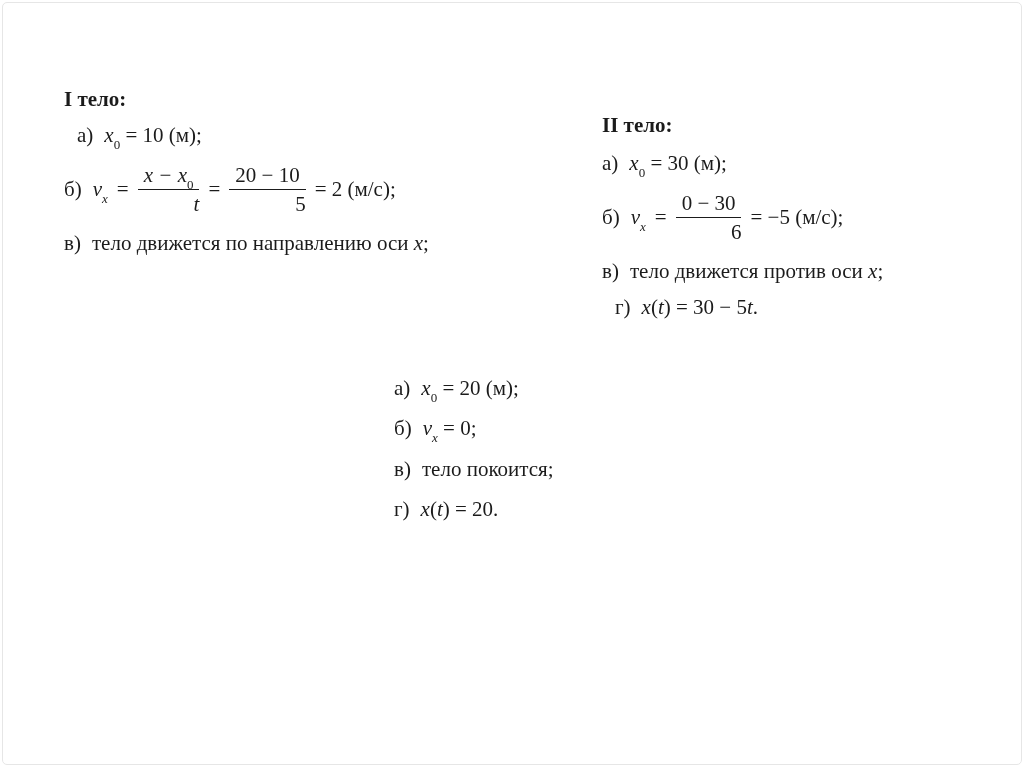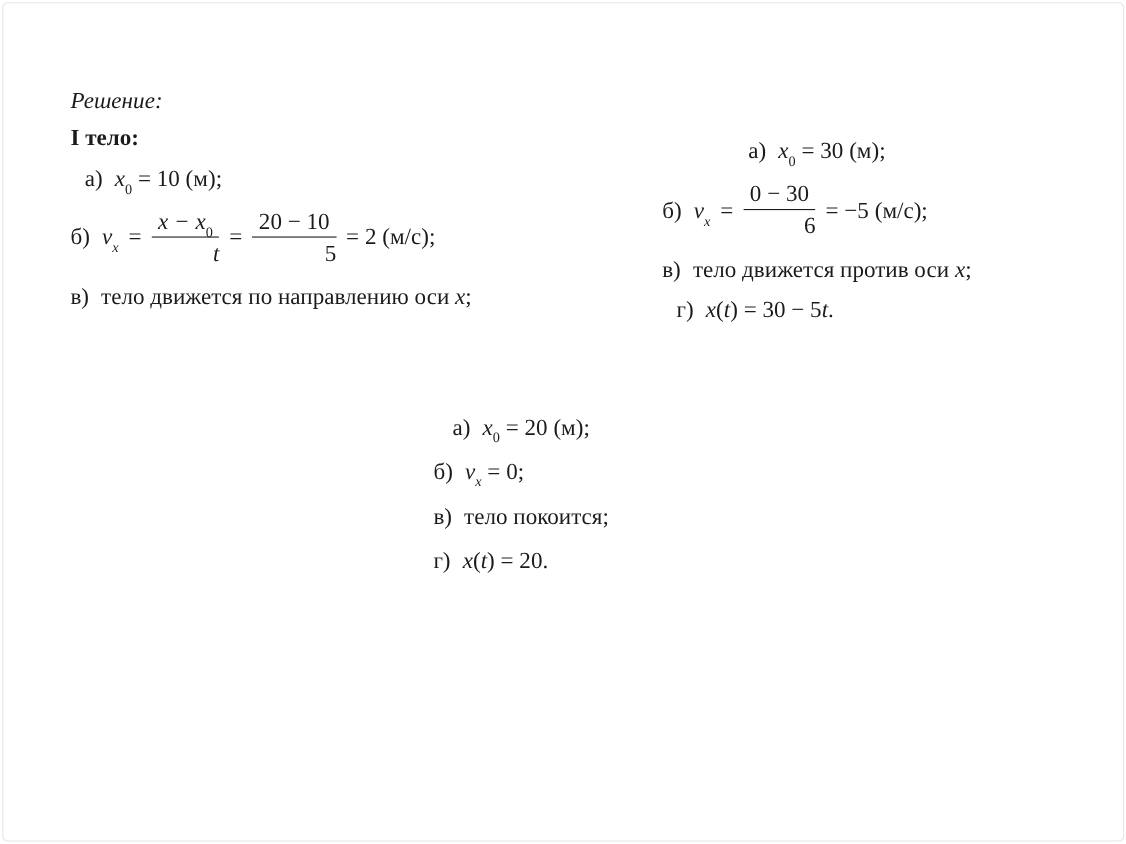--- a/index.html
+++ b/index.html
@@ -29,21 +29,21 @@
   }
   .col1 { left: 64px;  top: 78px;  }
   .col2 { left: 602px; top: 112px; }
   .col3 { left: 394px; top: 363px; }
 
   .title   { font-style: italic; }
   .heading { font-weight: bold; }
 
   .mt8  { margin-top: 8px; }
   .mt10 { margin-top: 10px; margin-left: 13px; }
-  .mt12 { margin-top: 12px; text-align: center; }
+  .mt12 { margin-top: 12px; }
   .mt14 { margin-top: 14px; }
 
   .lbl { margin-right: 11px; }
   .it  { font-style: italic; }
 
   sub.sb {
     font-size: 13px;
     line-height: 0;
     position: relative;
     top: 2px;
@@ -73,21 +73,20 @@
     line-height: 1.15;
   }
 </style>
 </head>
 <body>
 
 <div class="slide">
   <div class="frame"></div>
 
   <div class="col col1">
-    <div class="title">Решение:</div>
     <div class="heading mt8">I тело:</div>
 
     <div class="line mt10"><span class="lbl">а)</span><span class="it">x</span><sub class="sb">0</sub><span> = 10 (м);</span></div>
 
     <div class="line frac-line mt14">
       <span class="lbl">б)</span>
       <span><span class="it">v</span><sub class="sb it">x</sub></span>
       <span>=</span>
       <span class="frac">
           <span class="num it"><span>x − x</span><sub class="sb" style="font-style:normal">0</sub></span>
@@ -99,20 +98,21 @@
           <span class="den">5</span>
         </span>
       <span>= 2 (м/с);</span>
     </div>
 
     <div class="line mt14"><span class="lbl">в)</span><span>тело движется по направлению оси </span><span class="it">x</span><span>;</span></div>
 
   </div>
 
   <div class="col col2">
+    <div class="heading">II тело:</div>
 
     <div class="line mt12"><span class="lbl">а)</span><span class="it">x</span><sub class="sb">0</sub><span> = 30 (м);</span></div>
 
     <div class="line frac-line mt14">
       <span class="lbl">б)</span>
       <span><span class="it">v</span><sub class="sb it">x</sub></span>
       <span>=</span>
       <span class="frac">
           <span class="num">0 − 30</span>
           <span class="den">6</span>

